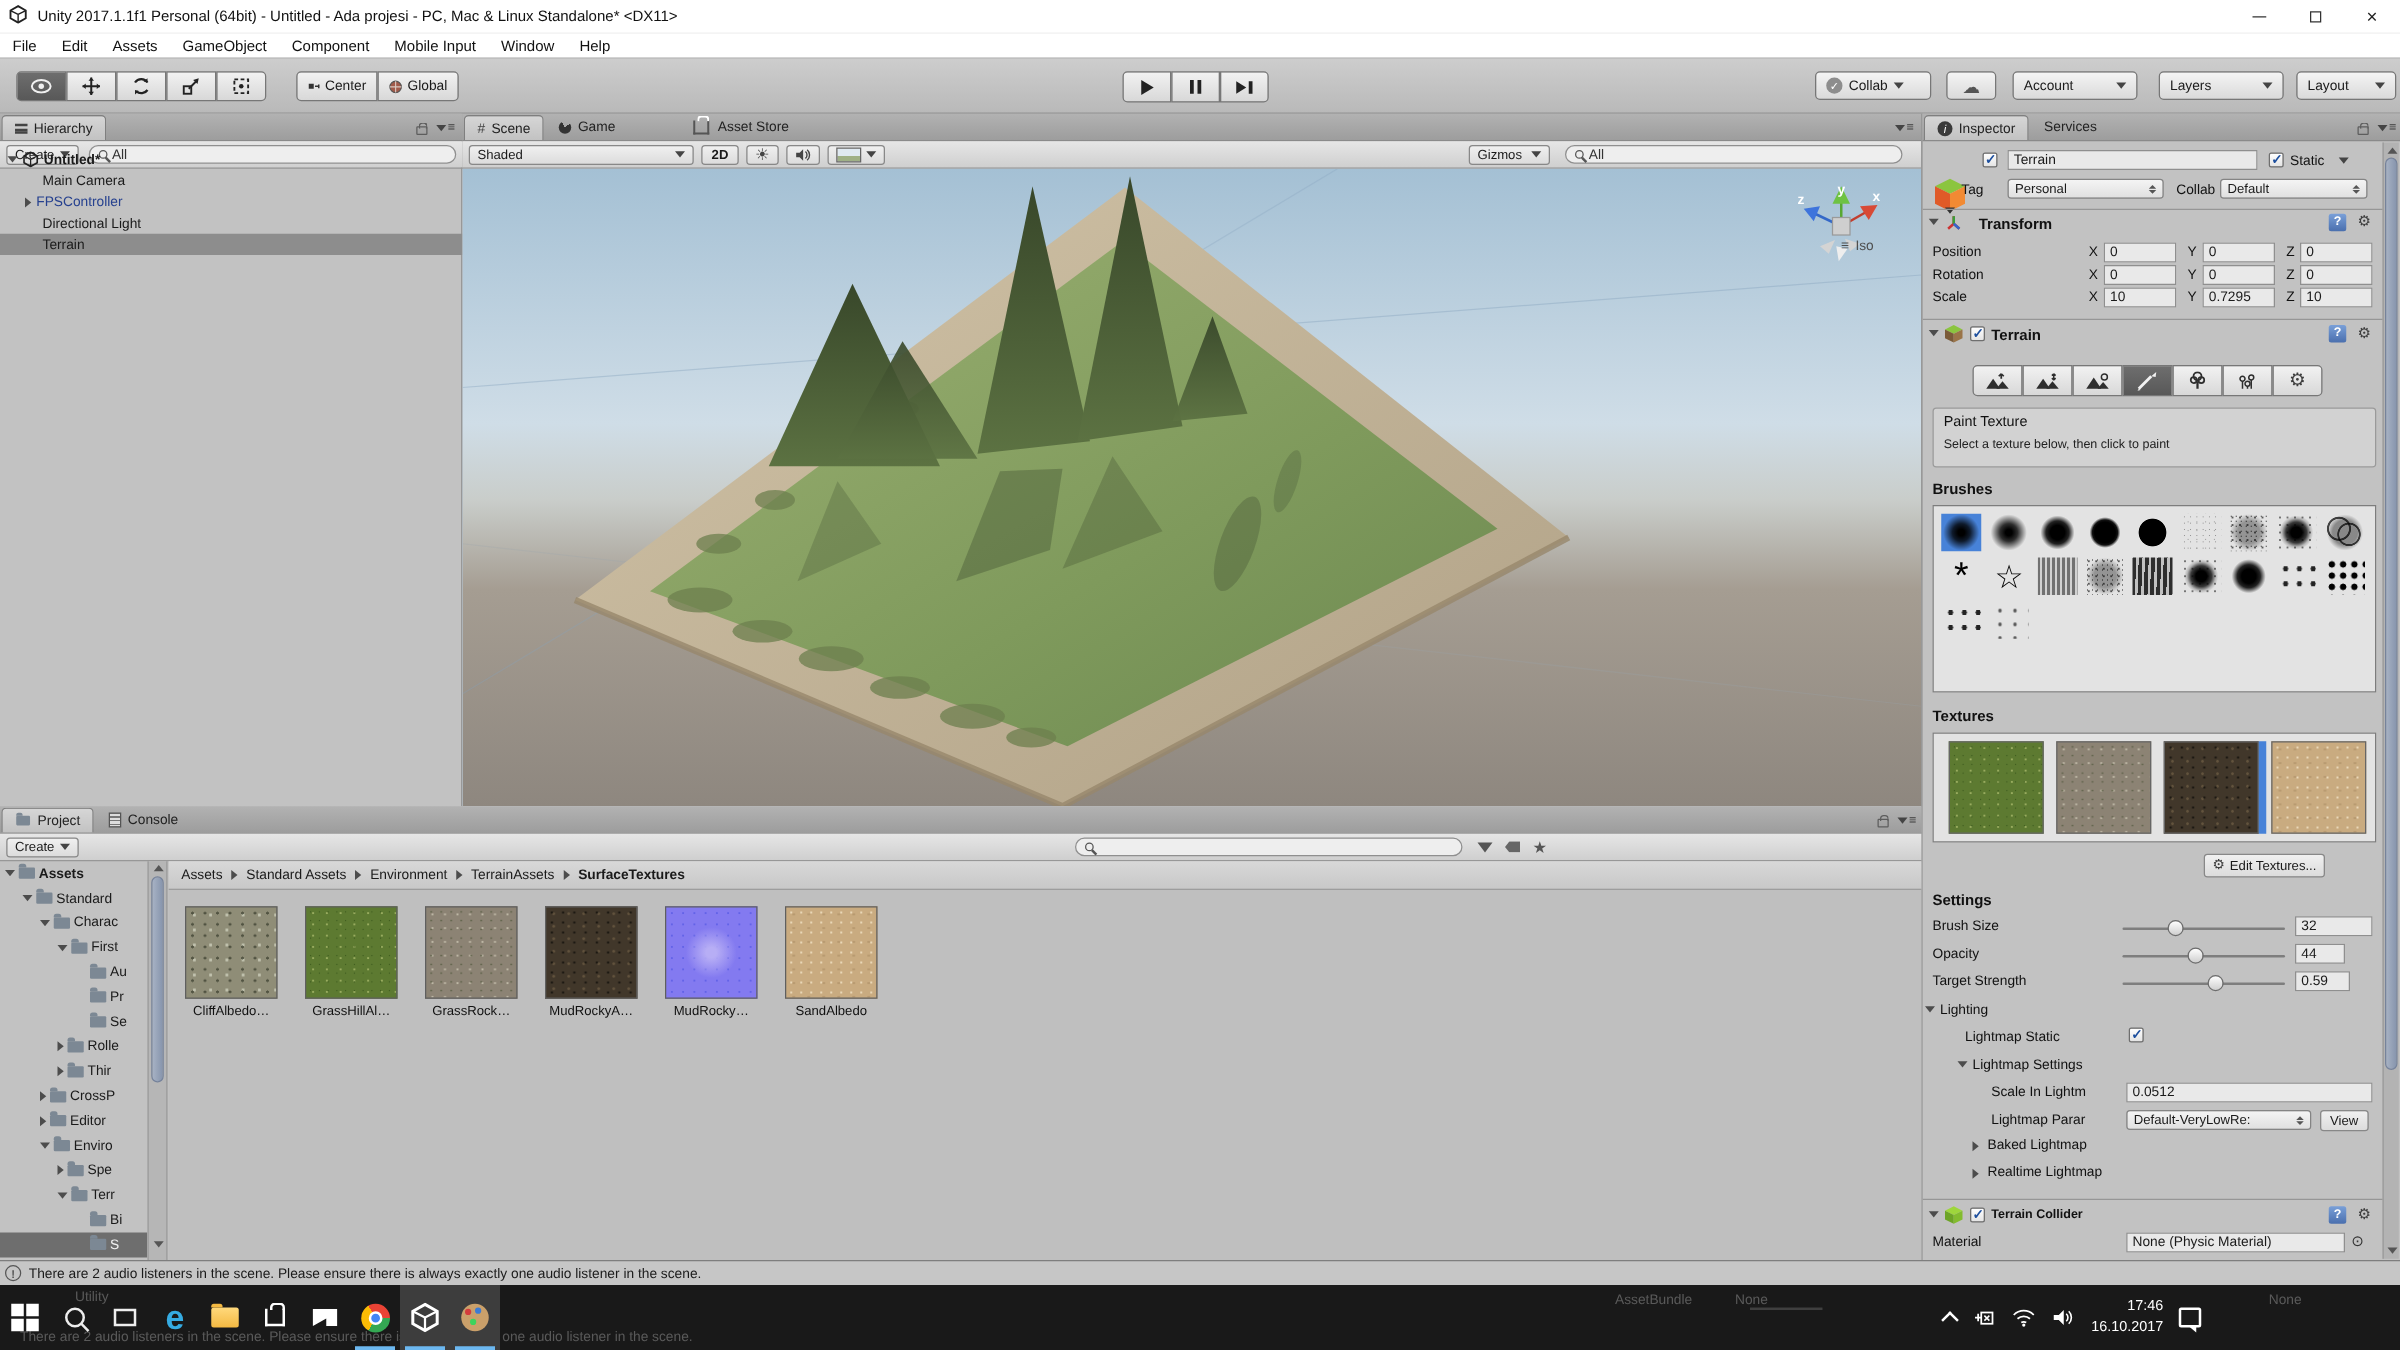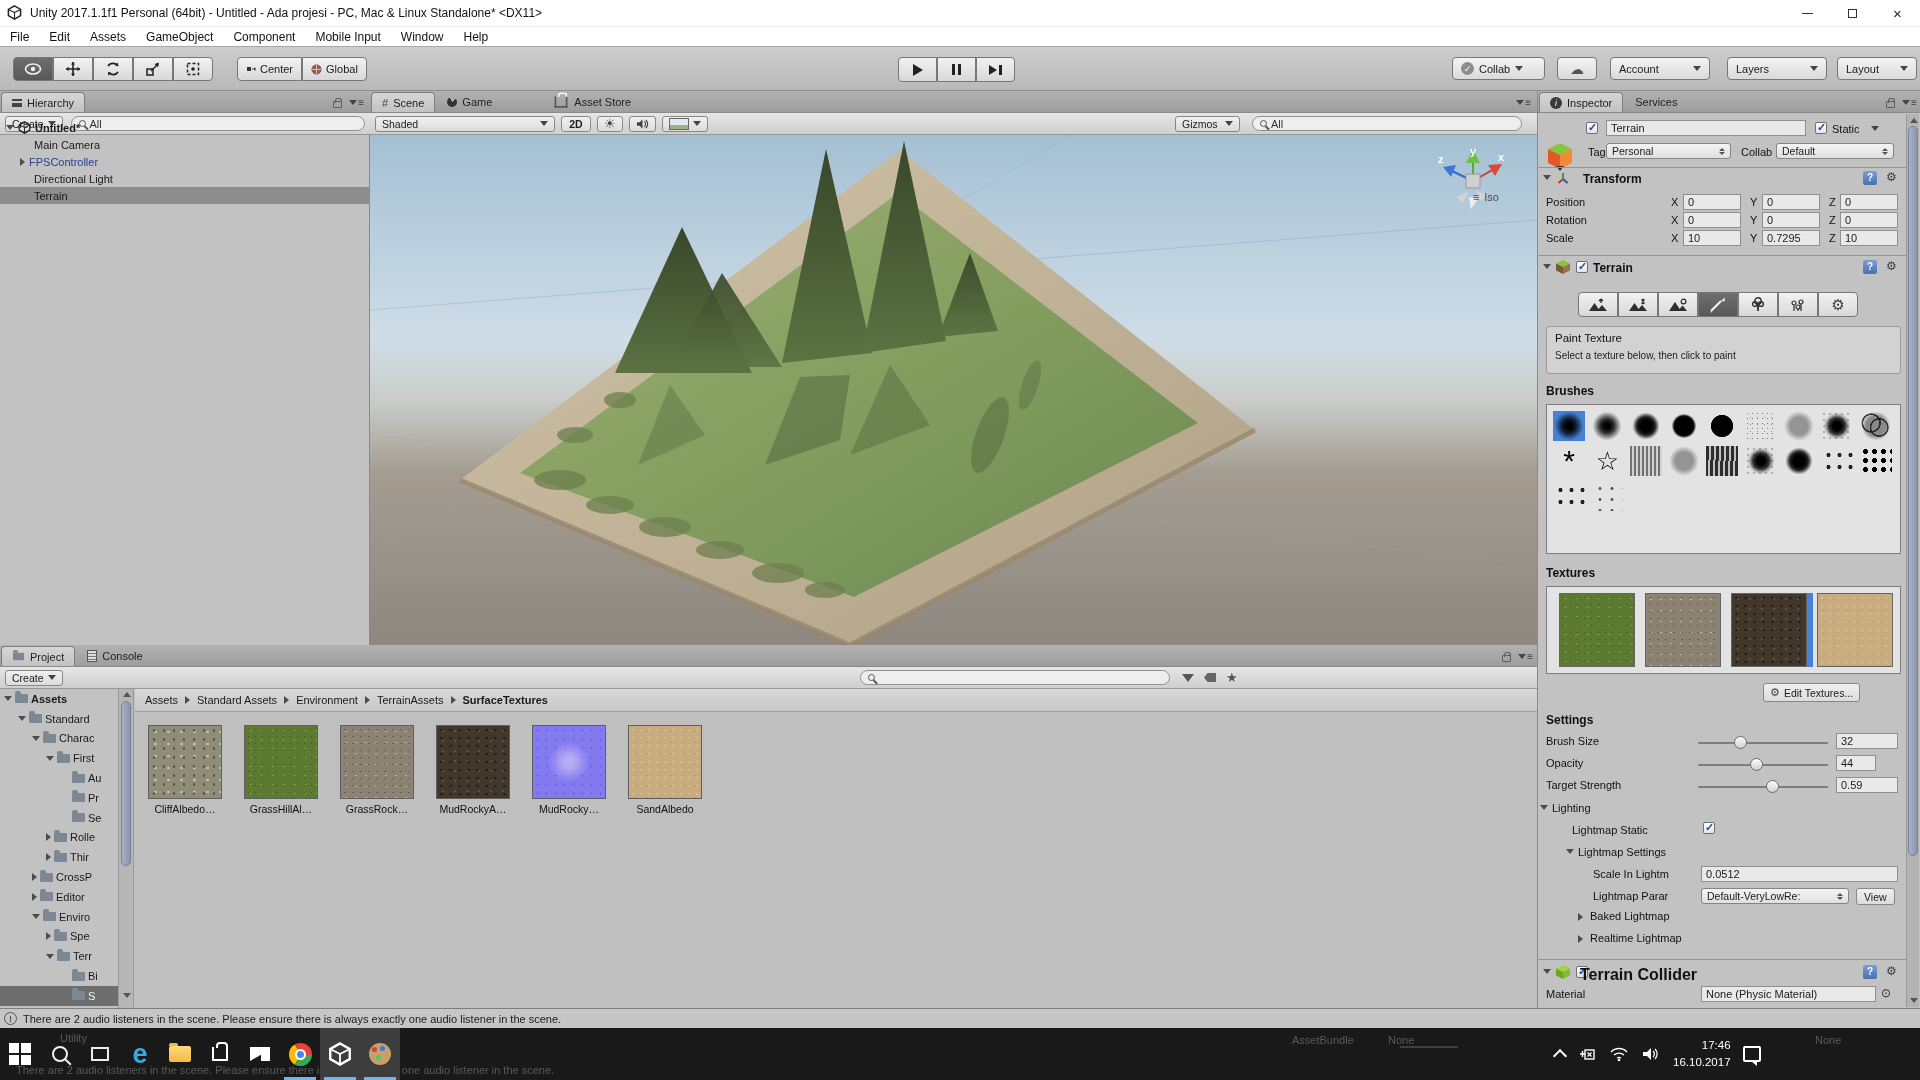--- a/index.html
+++ b/index.html
@@ -522,21 +522,21 @@
             <polygon points="12,26 20,26 16,31" fill="#333"></polygon>
           </svg>
       </span>
       <span class="chk on" style="position:absolute; left:48px; top:9px;"></span>
       <div class="tfield" style="position:absolute; left:68px; top:7px; width:200px;">
         <span>Terrain</span>
       </div>
       <span class="chk on" style="position:absolute; left:277px; top:9px;"></span>
       <span class="ilabel" style="left:294px; top:10px;">Static</span>
       <span class="ddown" style="position:absolute; left:333px; top:13px;"></span>
-      <span class="ilabel" style="left:50px; top:33px;">Tag</span>
+      <span class="ilabel" style="left:31px; top:33px;">Tag</span>
       <div class="pop" style="position:absolute; left:68px; top:30px; width:125px;">
         <span>Personal</span>
         <span class="updown">
             <i class="u"></i>
             <i class="d"></i>
           </span>
       </div>
       <span class="ilabel" style="left:203px; top:33px;">Collab</span>
       <div class="pop" style="position:absolute; left:238px; top:30px; width:118px;">
         <span>Default</span>
@@ -730,21 +730,21 @@
           </div>
         <div class="tfield" style="position:absolute; left:298px; top:642px; width:40px;">
             <span>44</span>
           </div>
       </div>
       <div>
         <span class="ilabel" style="left:8px; top:666px;">Target Strength</span>
         <div class="slider" style="left:160px; top:673px; width:130px;">
             <span class="sthumb" style="left:68px;"></span>
           </div>
-        <div class="tfield" style="position:absolute; left:298px; top:664px; width:62px;">
+        <div class="tfield" style="position:absolute; left:298px; top:664px; width:44px;">
             <span>0.59</span>
           </div>
       </div>
 
       <span class="arr-d" style="position:absolute; left:2px; top:692px;"></span>
       <span class="ilabel" style="left:14px; top:689px;">Lighting</span>
       <span class="ilabel" style="left:34px; top:711px;">Lightmap Static</span>
       <span class="chk on" style="position:absolute; left:165px; top:709px;"></span>
       <span class="arr-d" style="position:absolute; left:28px; top:736px;"></span>
       <span class="ilabel" style="left:40px; top:733px;">Lightmap Settings</span>
@@ -772,21 +772,21 @@
       <span class="ilabel" style="left:52px; top:819px;">Realtime Lightmap</span>
 
       <div class="sep" style="top:846px;"></div>
       <span class="arr-d" style="position:absolute; left:5px; top:856px;"></span>
       <svg style="position:absolute; left:17px; top:851px;" width="16" height="16" viewBox="0 0 16 16">
           <polygon points="8,1 15,4.5 8,8 1,4.5" fill="#9ed63c"></polygon>
           <polygon points="1,4.5 8,8 8,15 1,11.5" fill="#6da426"></polygon>
           <polygon points="15,4.5 8,8 8,15 15,11.5" fill="#83bc2e"></polygon>
         </svg>
       <span class="chk on" style="position:absolute; left:38px; top:853px;"></span>
-      <span class="ilabel ibold" style="left:42px; top:853px; font-size:16px;">Terrain Collider</span>
+      <span class="ilabel ibold" style="left:55px; top:853px; font-size:10px;">Terrain Collider</span>
       <span class="book" style="position:absolute; left:325px; top:852px;"></span>
       <span class="gear" style="position:absolute; left:348px; top:852px;">⚙</span>
 
       <span class="ilabel" style="left:8px; top:875px;">Material</span>
       <div class="tfield" style="position:absolute; left:163px; top:873px; width:175px;">
           <span>None (Physic Material)</span>
         </div>
       <span style="position:absolute; left:343px; top:873px; font-size:12px; color:#333;">⊙</span>
     </div>
 

